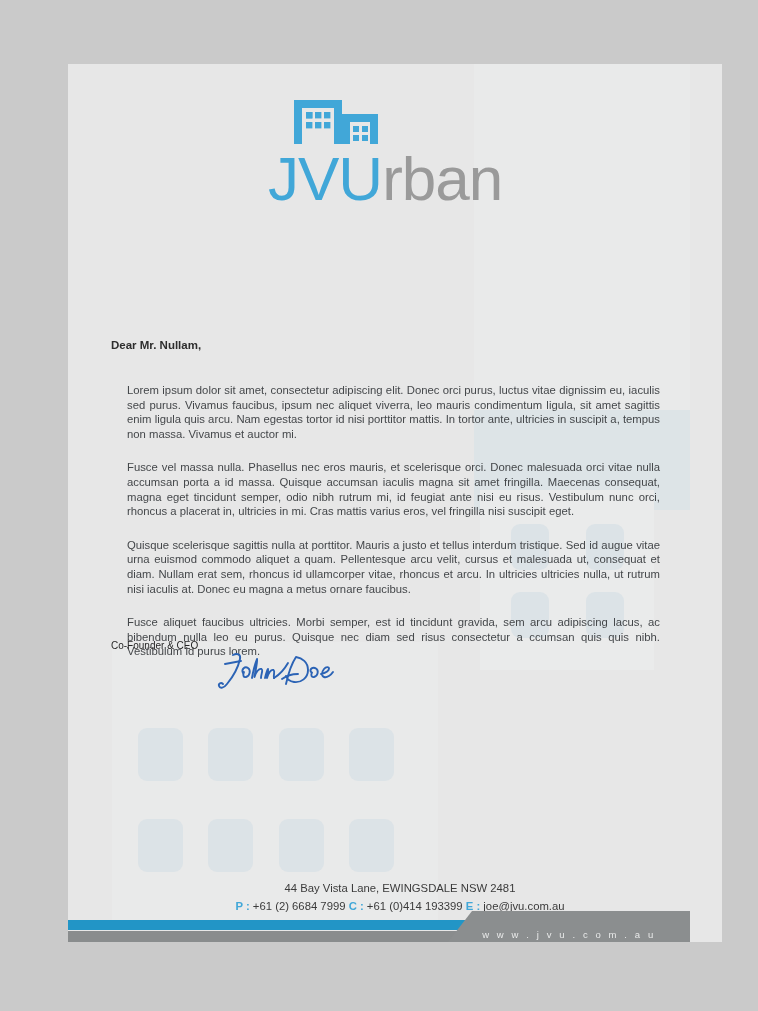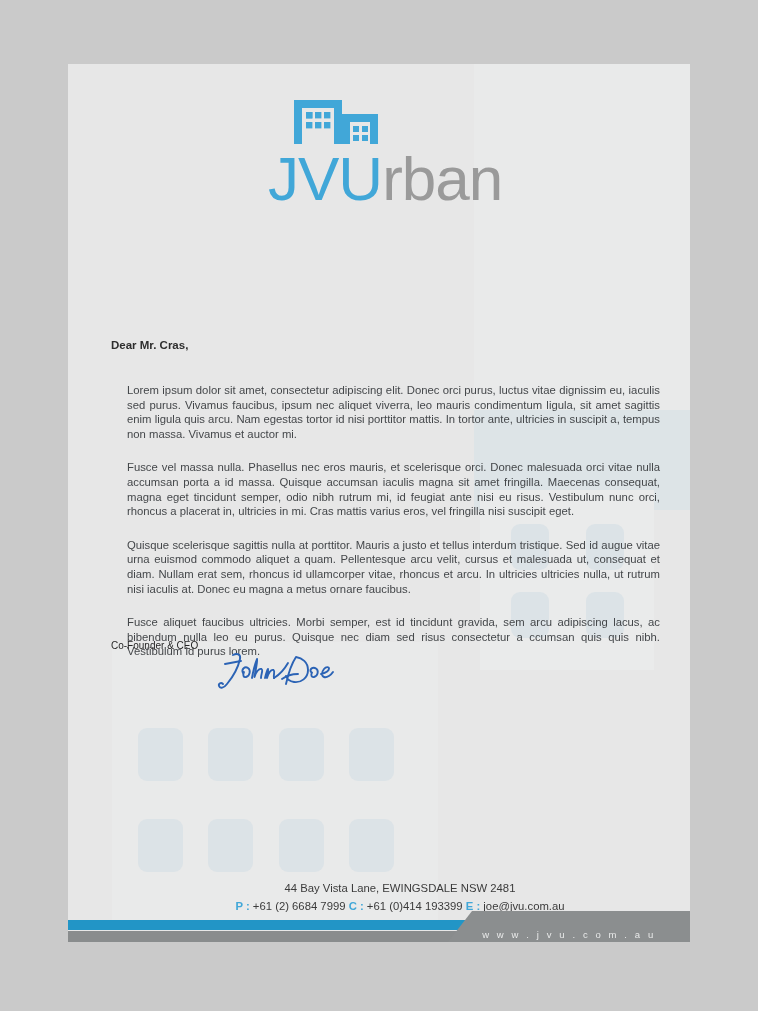--- a/index.html
+++ b/index.html
@@ -17,20 +17,21 @@
 
   
   #page {
     position: absolute;
     left: 68px;
     top: 64px;
     width: 622px;
     height: 878px;
     background: #e7e7e7;
     overflow: hidden;
+    padding-left: 32px;
   }
 
   
   .bg-art { position: absolute; left: 0; top: 0; width: 622px; height: 878px; }
 
   
   .bld-right-top {
     position: absolute;
     left: 406px; top: 0px;
     width: 216px; height: 346px;
@@ -228,21 +229,21 @@
         <rect x="61" y="28" width="6" height="6" fill="#41a7d8"></rect>
         <rect x="70" y="28" width="6" height="6" fill="#41a7d8"></rect>
         <rect x="61" y="37" width="6" height="6" fill="#41a7d8"></rect>
         <rect x="70" y="37" width="6" height="6" fill="#41a7d8"></rect>
       </svg>
     </div>
     <div id="logo-word"><span class="blue">JVU</span><span class="gray">rban</span></div>
   </div>
 
   <div id="letter">
-    <div id="salutation">Dear Mr. Cras,</div>
+    <div id="salutation">Dear Mr. Nullam,</div>
     <p class="para">Lorem ipsum dolor sit amet, consectetur adipiscing elit. Donec orci purus, luctus vitae dignissim eu, iaculis sed purus. Vivamus faucibus, ipsum nec aliquet viverra, leo mauris condimentum ligula, sit amet sagittis enim ligula quis arcu. Nam egestas tortor id nisi porttitor mattis. In tortor ante, ultricies in suscipit a, tempus non massa. Vivamus et auctor mi.</p>
     <p class="para">Fusce vel massa nulla. Phasellus nec eros mauris, et scelerisque orci. Donec malesuada orci vitae nulla accumsan porta a id massa. Quisque accumsan iaculis magna sit amet fringilla. Maecenas consequat, magna eget tincidunt semper, odio nibh rutrum mi, id feugiat ante nisi eu risus. Vestibulum nunc orci, rhoncus a placerat in, ultricies in mi. Cras mattis varius eros, vel fringilla nisi suscipit eget.</p>
     <p class="para">Quisque scelerisque sagittis nulla at porttitor. Mauris a justo et tellus interdum tristique. Sed id augue vitae urna euismod commodo aliquet a quam. Pellentesque arcu velit, cursus et malesuada ut, consequat et diam. Nullam erat sem, rhoncus id ullamcorper vitae, rhoncus et arcu. In ultricies ultricies nulla, ut rutrum nisi iaculis at. Donec eu magna a metus ornare faucibus.</p>
     <p class="para">Fusce aliquet faucibus ultricies. Morbi semper, est id tincidunt gravida, sem arcu adipiscing lacus, ac bibendum nulla leo eu purus. Quisque nec diam sed risus consectetur a ccumsan quis quis nibh. Vestibulum id purus lorem.</p>
   </div>
 
   <div id="sign-block">
     <div id="sign-title">Co-Founder &amp; CEO</div>
     <div id="sign-scribble" title="John Doe">
       <svg width="120" height="46" viewBox="0 0 120 46" xmlns="http://www.w3.org/2000/svg">

